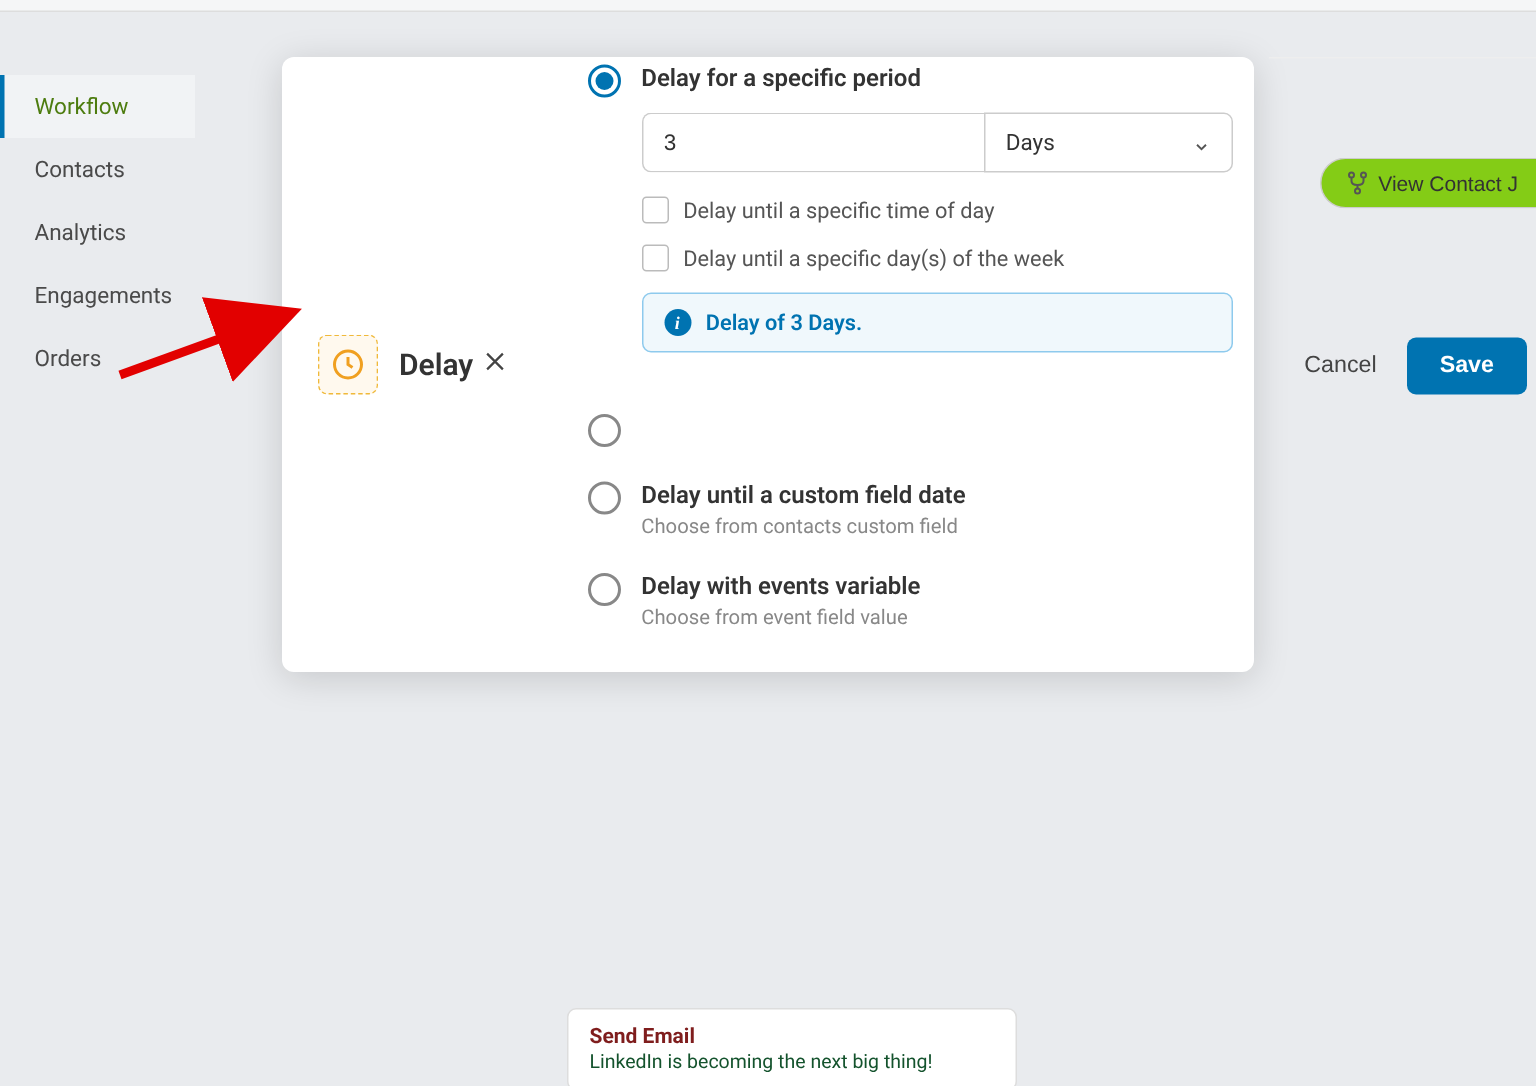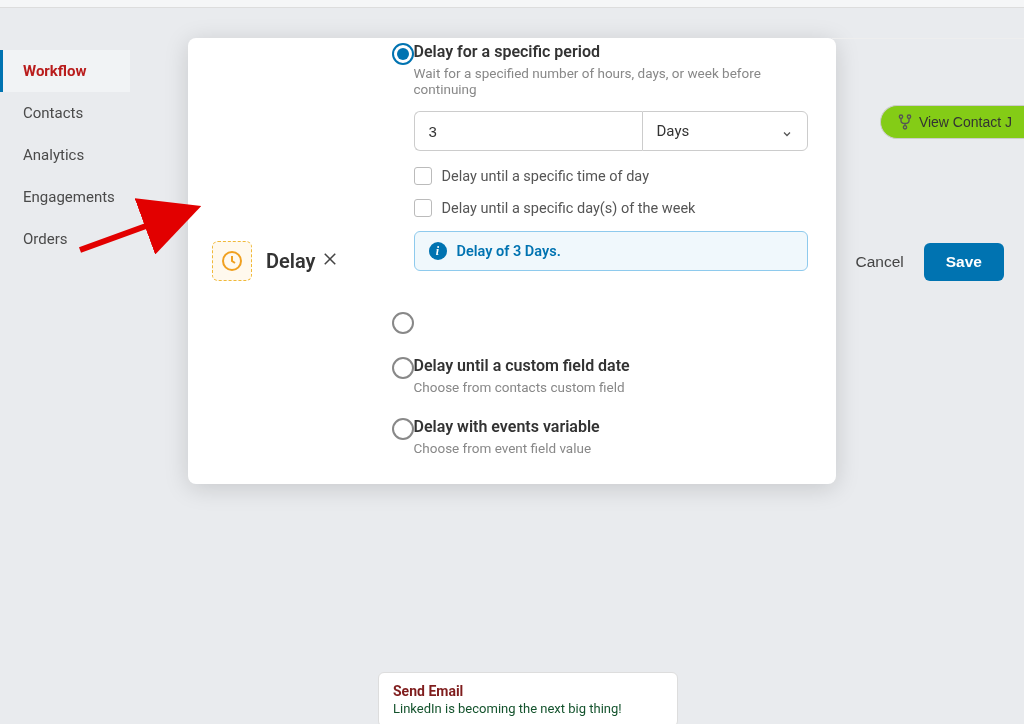--- a/index.html
+++ b/index.html
@@ -26,22 +26,22 @@
       background: #e9ebee;
     }
     .sidebar-item {
       padding: 12px 20px;
       font-size: 15px;
       color: #4a4a4a;
       cursor: pointer;
       border-left: 3px solid transparent;
     }
     .sidebar-item.active {
-      color: #b91c1c;
-      font-weight: 700;
+      color: #4d7c0f;
+      font-weight: 400;
       border-left: 3px solid #0073b1;
       background: #f1f3f5;
     }
     .view-contact-btn {
       position: absolute;
       right: 0;
       top: 105px;
       background: #84cc16;
       border: 1px solid #ccc;
       border-right: none;
@@ -105,21 +105,21 @@
       background: none;
       border: none;
       width: 28px;
       height: 28px;
     }
     .modal-body {
       padding: 4px 24px 24px 24px;
     }
     .option {
       display: flex;
-      gap: 0;
+      gap: 14px;
       margin-bottom: 18px;
     }
     .option .option-details { flex: 1; }
     .option .opt-title {
       font-size: 16px;
       font-weight: 600;
       color: #333;
       margin-bottom: 4px;
     }
     .option .opt-desc {
@@ -307,21 +307,20 @@
             <path d="M5 5l14 14M19 5L5 19"></path>
           </svg>
       </button>
     </div>
 
     <div class="modal-body">
       <div class="option">
         <div class="radio selected"></div>
         <div class="option-details">
           <div class="opt-title">Delay for a specific period</div>
-          <div class="opt-desc">Wait for a specified number of hours, days, or week before continuing</div>
 
           <div class="input-row" style="margin-left:0;">
             <input class="num-input" value="3" style="">
             <div class="unit-select">
               <span>Days</span>
               <svg width="12" height="12" viewBox="0 0 24 24" fill="none" stroke="#555" stroke-width="2.5">
                   <path d="M6 9l6 6 6-6"></path>
                 </svg>
             </div>
           </div>

